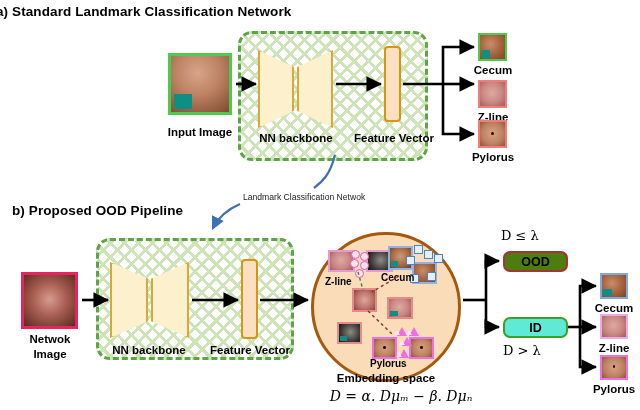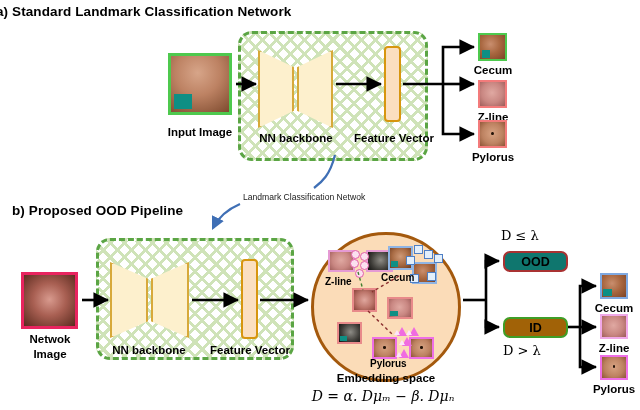--- a/index.html
+++ b/index.html
@@ -114,22 +114,22 @@
     border-right: 3px solid transparent;
     border-bottom: 5.4px solid #fde5fb;
   }
 
   
   .dbox {
     border-radius: 7px;
     font-weight: bold; font-size: 12.5px;
     display: flex; align-items: center; justify-content: center;
   }
-  .dbox-ood { background: #0f766e; border: 2.2px solid #a93232; }
-  .dbox-id  { background: #a16207; border: 2.2px solid #3f9e27; }
+  .dbox-ood { background: #4d7c0f; border: 2.2px solid #a93232; }
+  .dbox-id  { background: #5eead4; border: 2.2px solid #3f9e27; }
 
   .math {
     font-family: "DejaVu Serif", serif;
     font-size: 13px;
     white-space: nowrap;
   }
   .formula {
     font-family: "DejaVu Serif", serif;
     font-style: italic;
     font-size: 14px;
@@ -275,21 +275,21 @@
       </div>
   </div>
   <div class="mk" style="left:399px; top:349px;">
     <div class="mk-tri">
         <div class="mk-tri-in"></div>
       </div>
   </div>
   <div class="abs lbl-sm" style="left:370px; top:358px;">Pylorus</div>
 
   <div class="abs lbl" style="left:316px; top:372px; width:140px;">Embedding space</div>
-  <div class="abs formula" style="left:308px; top:388px; width:150px; text-align:center;">D = α. Dμₘ − β. Dμₙ</div>
+  <div class="abs formula" style="left:326px; top:388px; width:150px; text-align:center;">D = α. Dμₘ − β. Dμₙ</div>
 
   <div class="abs math" style="left:501px; top:228px;">D ≤ λ</div>
   <div class="abs dbox dbox-ood" style="left:503px; top:251px; width:65px; height:21px;">OOD</div>
 
   <div class="abs dbox dbox-id" style="left:503px; top:317px; width:65px; height:21px;">ID</div>
   <div class="abs math" style="left:503px; top:343px;">D &gt; λ</div>
 
   <div class="thumb" style="left:600px; top:273px; width:28px; height:26px; border:2.5px solid #7fa8e0;">
     <div class="inner img-cecum-a">
         <div class="tag-teal sm"></div>

